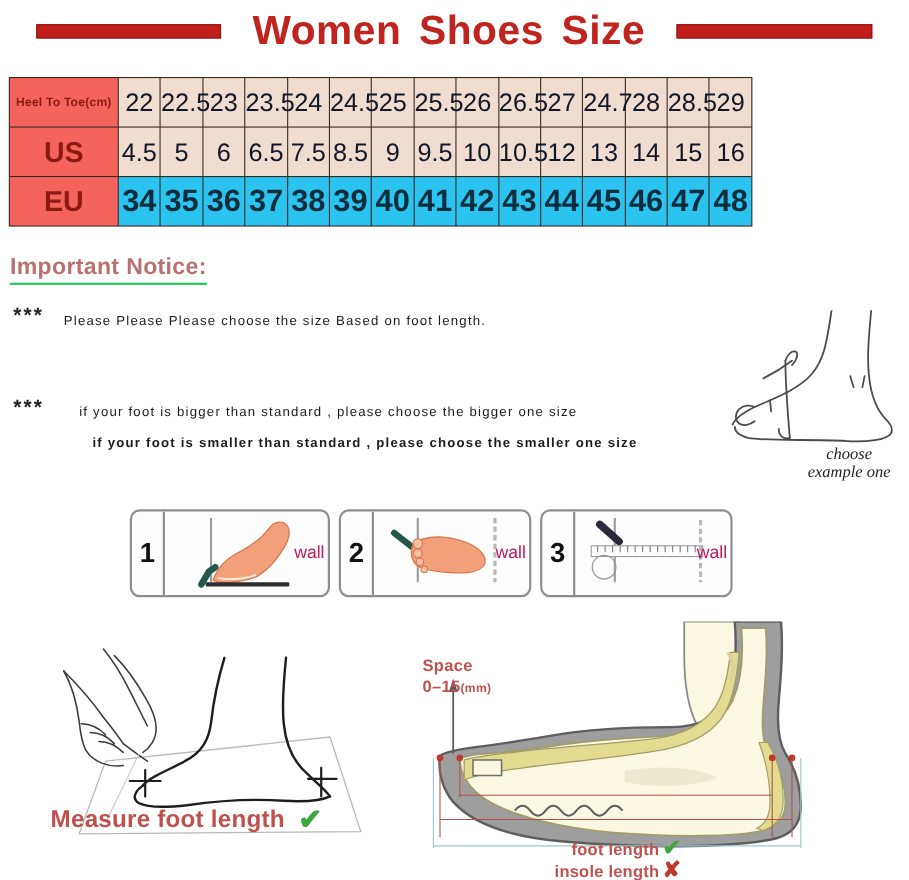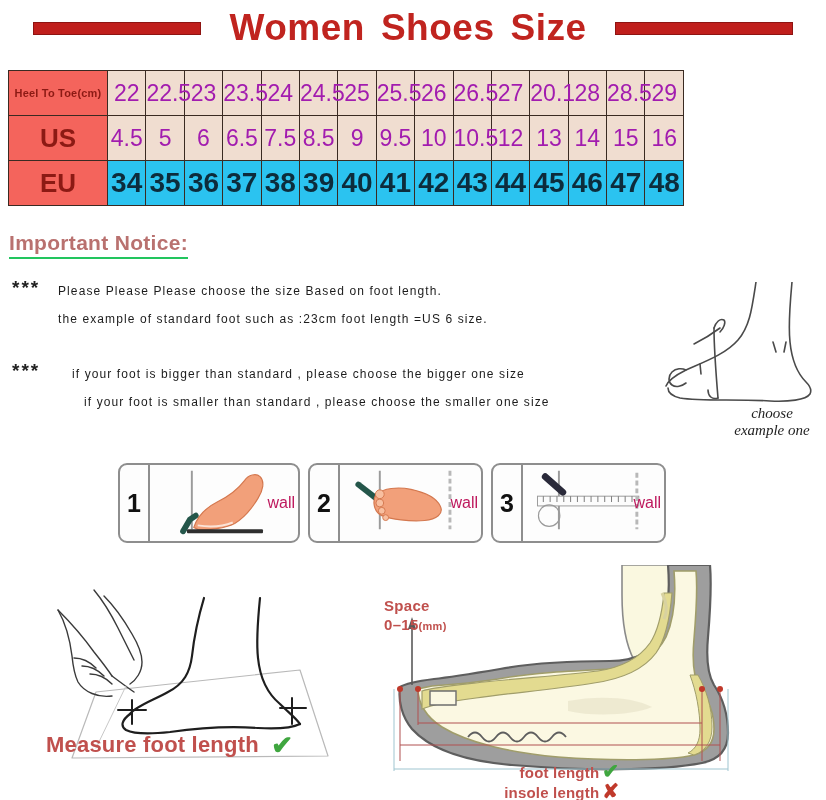--- a/index.html
+++ b/index.html
@@ -62,21 +62,21 @@
   .lbl-cell {
     width: 98px;
     background: #F4645C;
     color: #8C1A14;
     font-weight: 700;
   }
   .lbl-cell.small { font-size: 11px; letter-spacing: 0.2px; }
   .lbl-cell.big   { font-size: 26px; }
   .cm-cell, .us-cell {
     background: #F0DDD0;
-    color: #a21caf;
+    color: #0f172a;
     font-size: 23px;
     font-weight: 400;
   }
   .eu-cell {
     background: #2BC3F0;
     color: #0d2c3c;
     font-size: 28px;
     font-weight: 700;
   }
 
@@ -100,21 +100,21 @@
     font-size: 12px;
     letter-spacing: 1.1px;
     white-space: nowrap;
     line-height: 28px;
     color: #1c1c1c;
   }
   #notice-1 { top: 277px; }
   #notice-1 .lines { margin-left: 46px; }
   #notice-2 { top: 360px; }
   #notice-2 .lines { margin-left: 60px; }
-  #notice-2 .notice-line:nth-child(2) { margin-left: 12px; }
+  #notice-2 .notice-line:nth-child(2) { margin-left: 12px; font-weight: bold; }
 
   
   .ankle-sketch {
     position: absolute;
     left: 660px; top: 282px;
     width: 160px; height: 145px;
   }
   .choose-bigger {
     position: absolute;
     left: 712px; top: 405px;
@@ -233,21 +233,21 @@
       <td class="cm-cell">22.5</td>
       <td class="cm-cell">23</td>
       <td class="cm-cell">23.5</td>
       <td class="cm-cell">24</td>
       <td class="cm-cell">24.5</td>
       <td class="cm-cell">25</td>
       <td class="cm-cell">25.5</td>
       <td class="cm-cell">26</td>
       <td class="cm-cell">26.5</td>
       <td class="cm-cell">27</td>
-      <td class="cm-cell">20.1</td>
+      <td class="cm-cell">24.7</td>
       <td class="cm-cell">28</td>
       <td class="cm-cell">28.5</td>
       <td class="cm-cell">29</td>
     </tr>
     <tr>
       <td class="lbl-cell big">US</td>
       <td class="us-cell">4.5</td>
       <td class="us-cell">5</td>
       <td class="us-cell">6</td>
       <td class="us-cell">6.5</td>
@@ -283,21 +283,20 @@
     </tr>
   </tbody>
 </table>
 
 <div class="notice-head">Important Notice:</div>
 
 <div class="notice-block" id="notice-1">
   <span class="stars">***</span>
   <div class="lines">
     <div class="notice-line">Please  Please  Please  choose  the  size  Based  on  foot  length.</div>
-    <div class="notice-line">the  example  of  standard  foot  such  as :23cm  foot  length  =US  6  size.</div>
   </div>
 </div>
 
 <div class="notice-block" id="notice-2">
   <span class="stars">***</span>
   <div class="lines">
     <div class="notice-line">if  your  foot  is  bigger  than  standard  ,  please  choose  the  bigger  one  size</div>
     <div class="notice-line">if  your  foot  is  smaller  than  standard  ,  please  choose  the  smaller  one  size</div>
   </div>
 </div>

